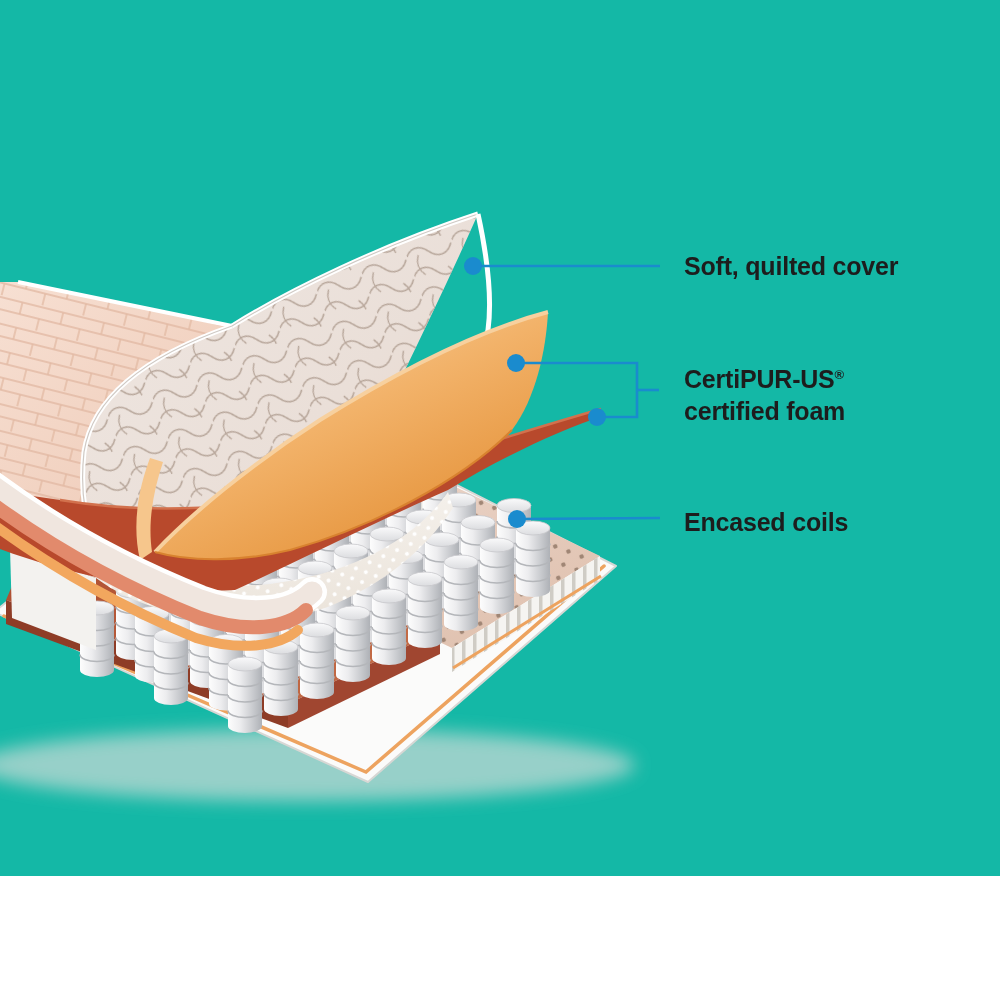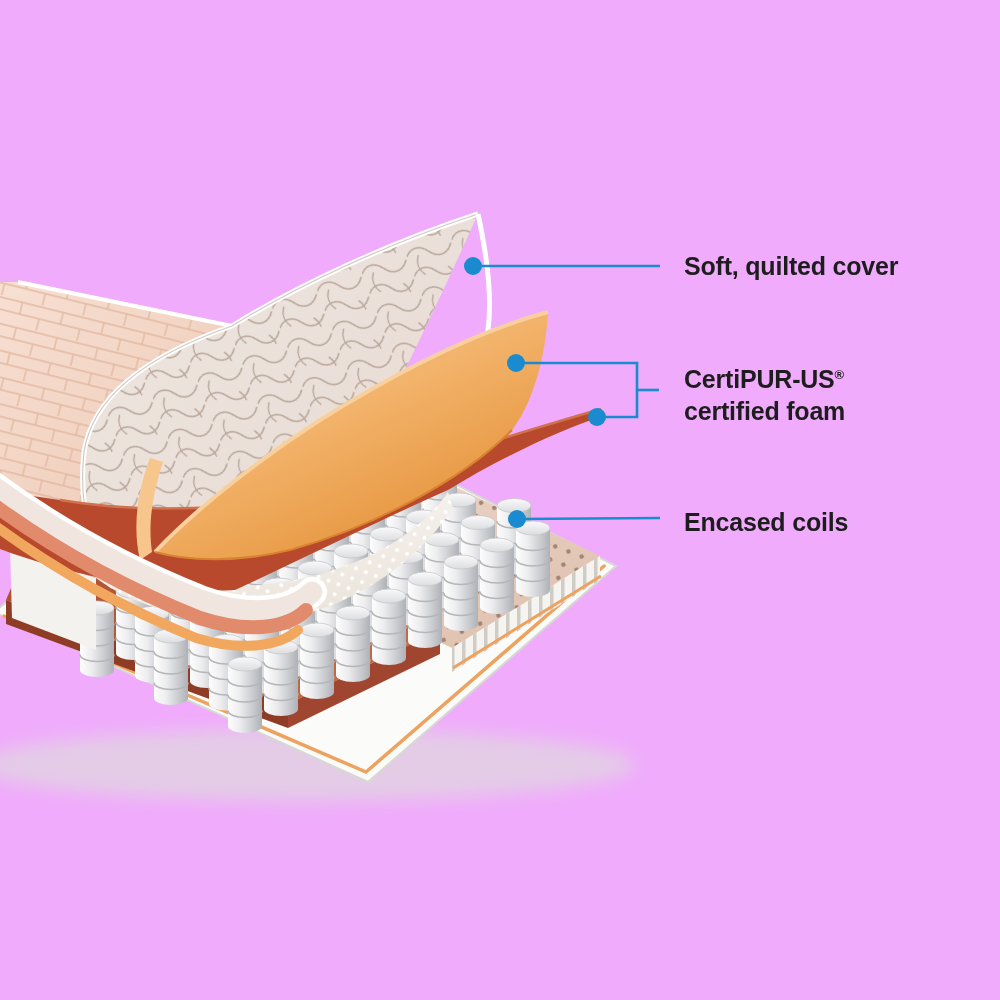--- a/index.html
+++ b/index.html
@@ -1,16 +1,16 @@
 <!DOCTYPE html>
 <html><head>
 <meta charset="utf-8">
 <style>
   html,body{margin:0;padding:0;background:#ffffff;}
-  .stage{position:relative;width:1000px;height:1000px;background:#f0abfc;overflow:hidden;
+  .stage{position:relative;width:1000px;height:876px;background:#14b8a6;overflow:hidden;
          font-family:"Liberation Sans", sans-serif;}
   svg{position:absolute;inset:0;}
   .lbl{font-family:"Liberation Sans", sans-serif;font-weight:700;font-size:25px;letter-spacing:-0.2px;}
   .lbl-sup{font-size:13px;}
 </style>
 </head>
 <body>
 
 <div class="stage">
 <svg viewBox="0 0 1000 1000" width="1000" height="1000">

